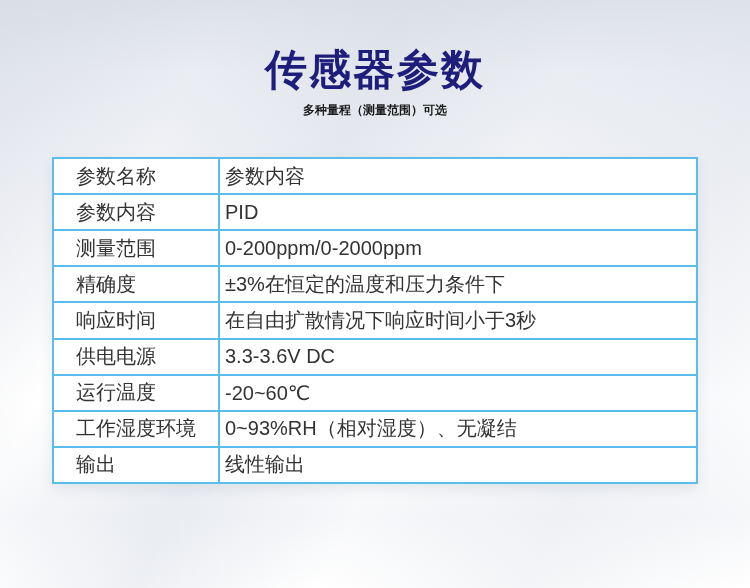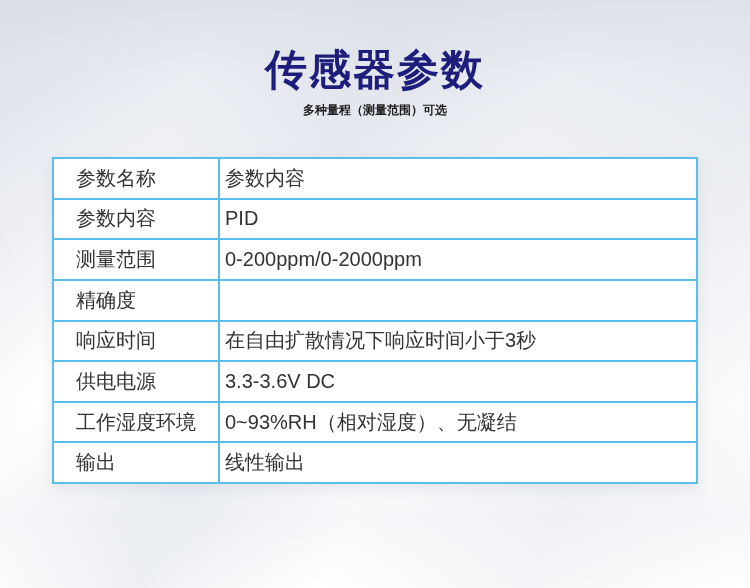--- a/index.html
+++ b/index.html
@@ -116,32 +116,37 @@
       <div class="cell cell-value">PID</div>
     </div>
 
     <div class="spec-row">
       <div class="cell cell-name">测量范围</div>
       <div class="cell cell-value">0-200ppm/0-2000ppm</div>
     </div>
 
     <div class="spec-row">
       <div class="cell cell-name">精确度</div>
+      <div class="cell cell-value">±3%在恒定的温度和压力条件下</div>
     </div>
 
     <div class="spec-row">
       <div class="cell cell-name">响应时间</div>
       <div class="cell cell-value">在自由扩散情况下响应时间小于3秒</div>
     </div>
 
     <div class="spec-row">
       <div class="cell cell-name">供电电源</div>
       <div class="cell cell-value">3.3-3.6V DC</div>
     </div>
 
+    <div class="spec-row">
+      <div class="cell cell-name">运行温度</div>
+      <div class="cell cell-value">-20~60℃</div>
+    </div>
 
     <div class="spec-row">
       <div class="cell cell-name">工作湿度环境</div>
       <div class="cell cell-value">0~93%RH（相对湿度）、无凝结</div>
     </div>
 
     <div class="spec-row">
       <div class="cell cell-name">输出</div>
       <div class="cell cell-value">线性输出</div>
     </div>

